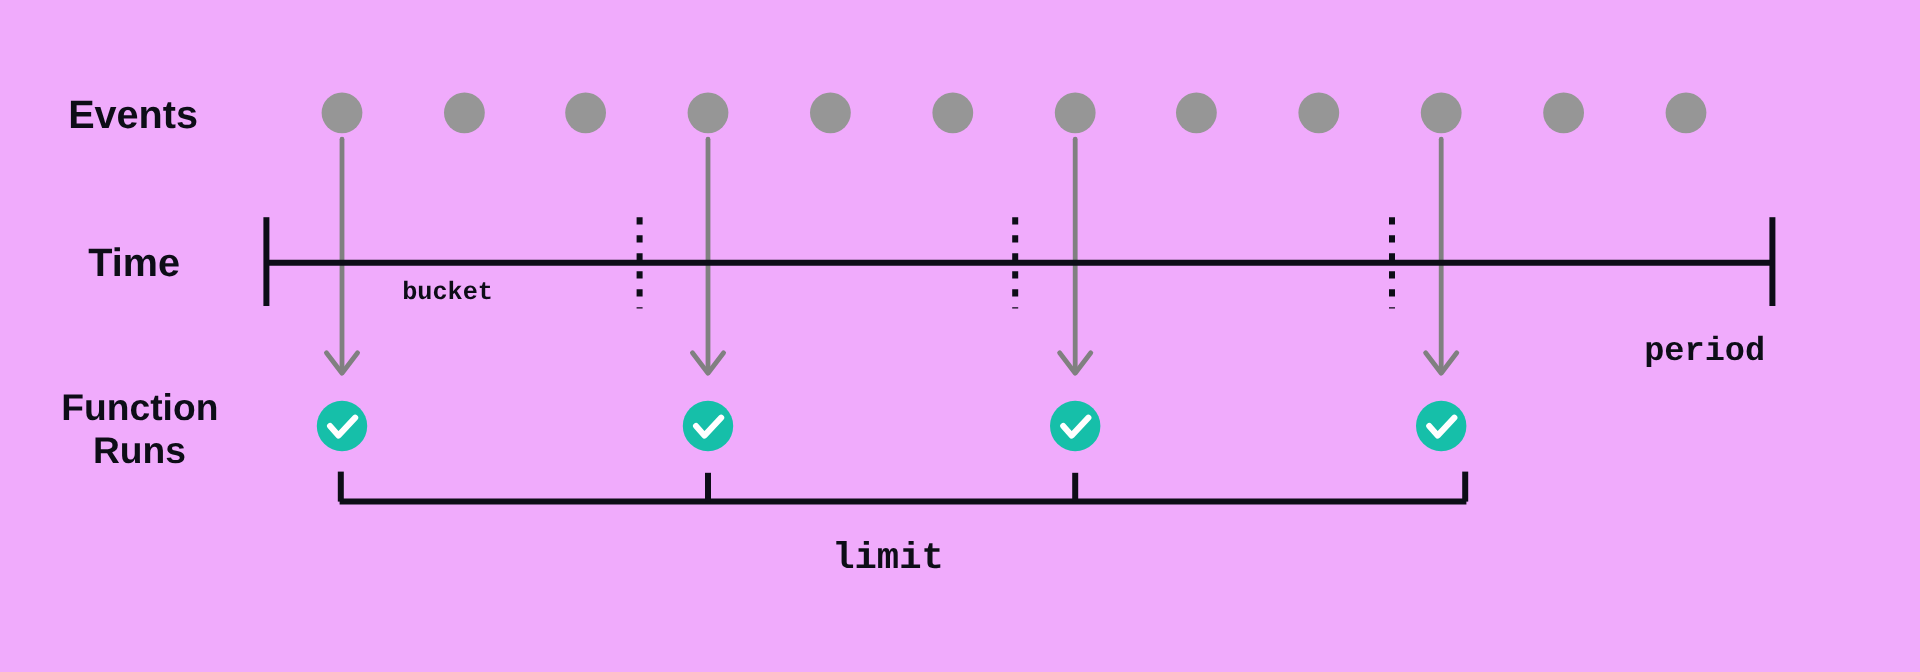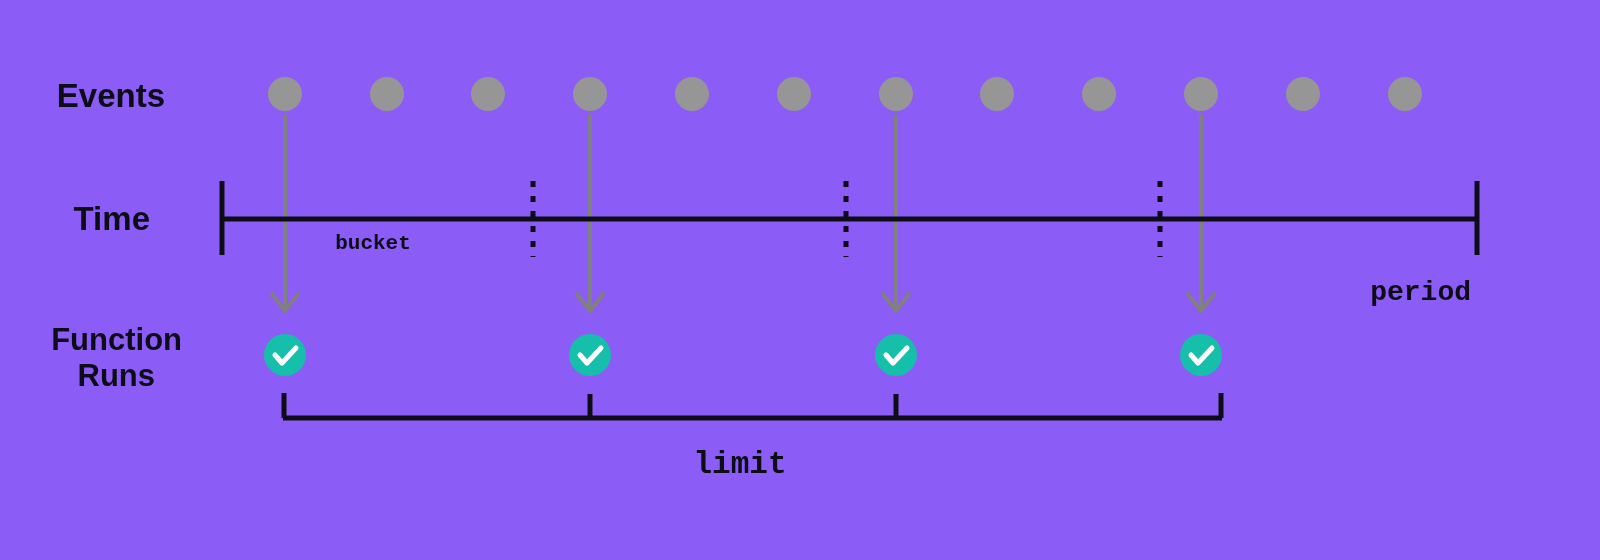--- a/index.html
+++ b/index.html
@@ -7,21 +7,21 @@
     padding: 0;
     background: #f9f8fd;
   }
   body {
     font-family: "Liberation Sans", sans-serif;
   }
   #diagram-root {
     position: relative;
     width: 1600px;
     height: 560px;
-    background: #8b5cf6;
+    background: #f0abfc;
     overflow: hidden;
   }
   #diagram-svg {
     position: absolute;
     top: 0;
     left: 0;
     width: 1600px;
     height: 560px;
     display: block;
   }

